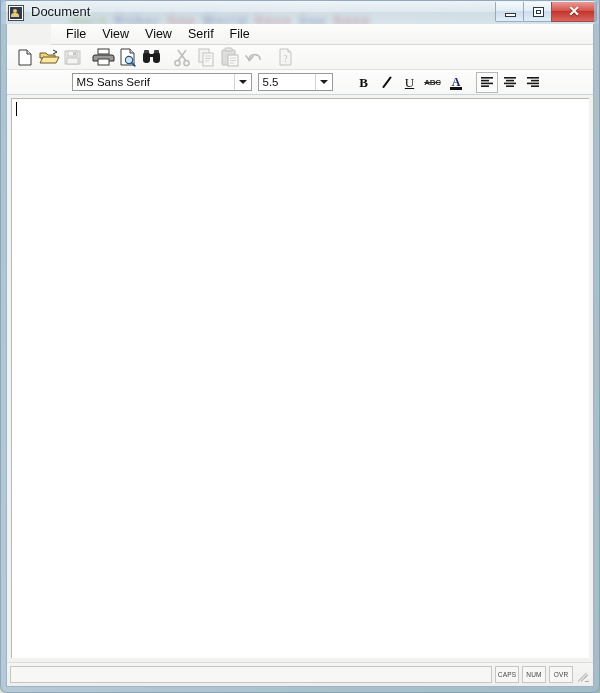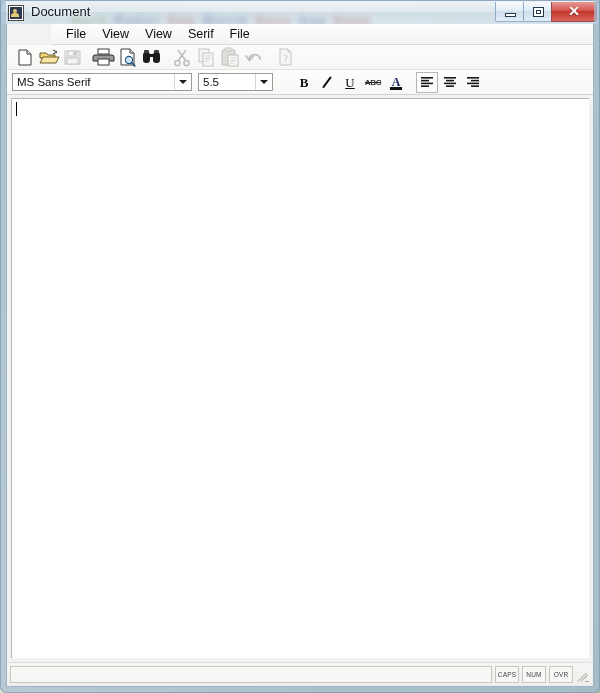--- a/index.html
+++ b/index.html
@@ -260,21 +260,22 @@
   .formatbar {
     position: absolute;
     left: 0; top: 46px;
     width: 100%;
     height: 25px;
     background: linear-gradient(to bottom, #fdfdfd 0%, #f7f7f5 100%);
     border-bottom: 1px solid #cdd6de;
     box-sizing: border-box;
     display: flex;
     align-items: center;
-    padding-left: 5px;
+    padding-left: 16px;
+    justify-content: center;
   }
   .combo {
     height: 18px;
     box-sizing: border-box;
     background: #ffffff;
     border: 1px solid #9a9a96;
     display: flex;
     align-items: center;
     position: relative;
     margin-right: 6px;

